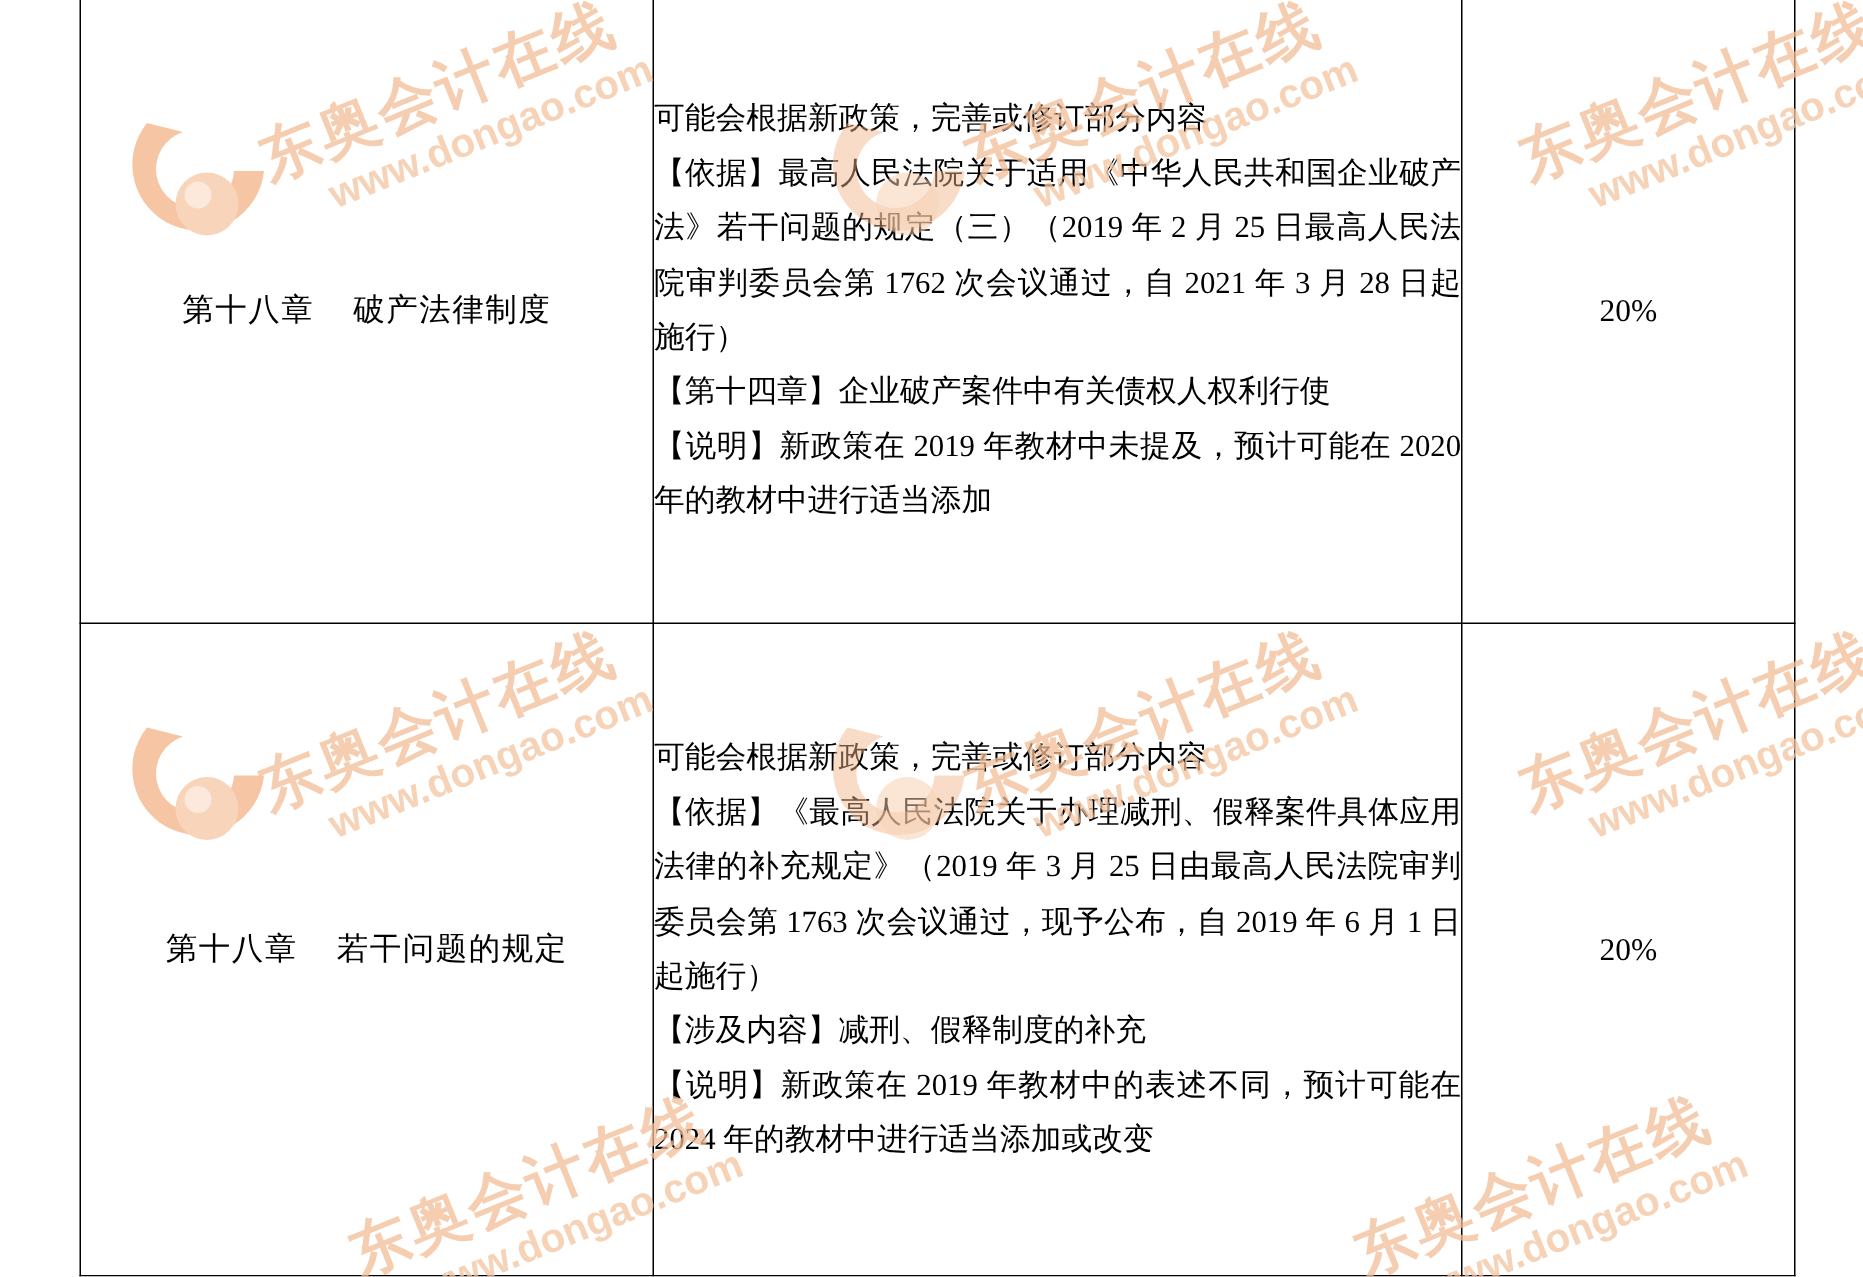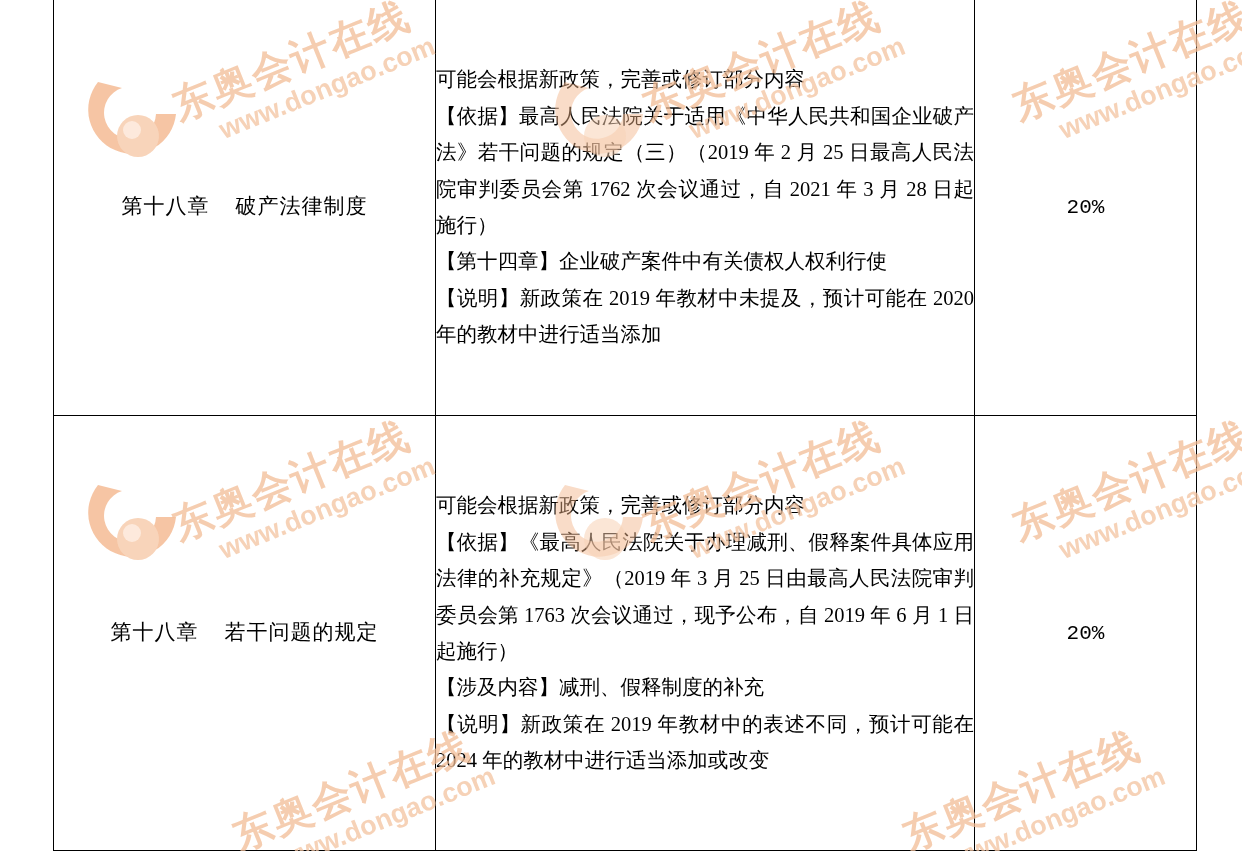--- a/index.html
+++ b/index.html
@@ -100,21 +100,21 @@
     text-align: left;
   }
   td.detail p {
     margin: 0;
     text-align: justify;
     text-justify: inter-ideograph;
   }
   td.pct {
     text-align: center;
     font-size: 21px;
-    font-family: Liberation Mono, monospace;
+    font-family: Liberation Serif, serif;
   }
 
   
   tr.row-14 td { height: 416px; }
   tr.row-18 td { height: 434px; }
 </style>
 </head>
 <body>
 
 <div class="sheet">

